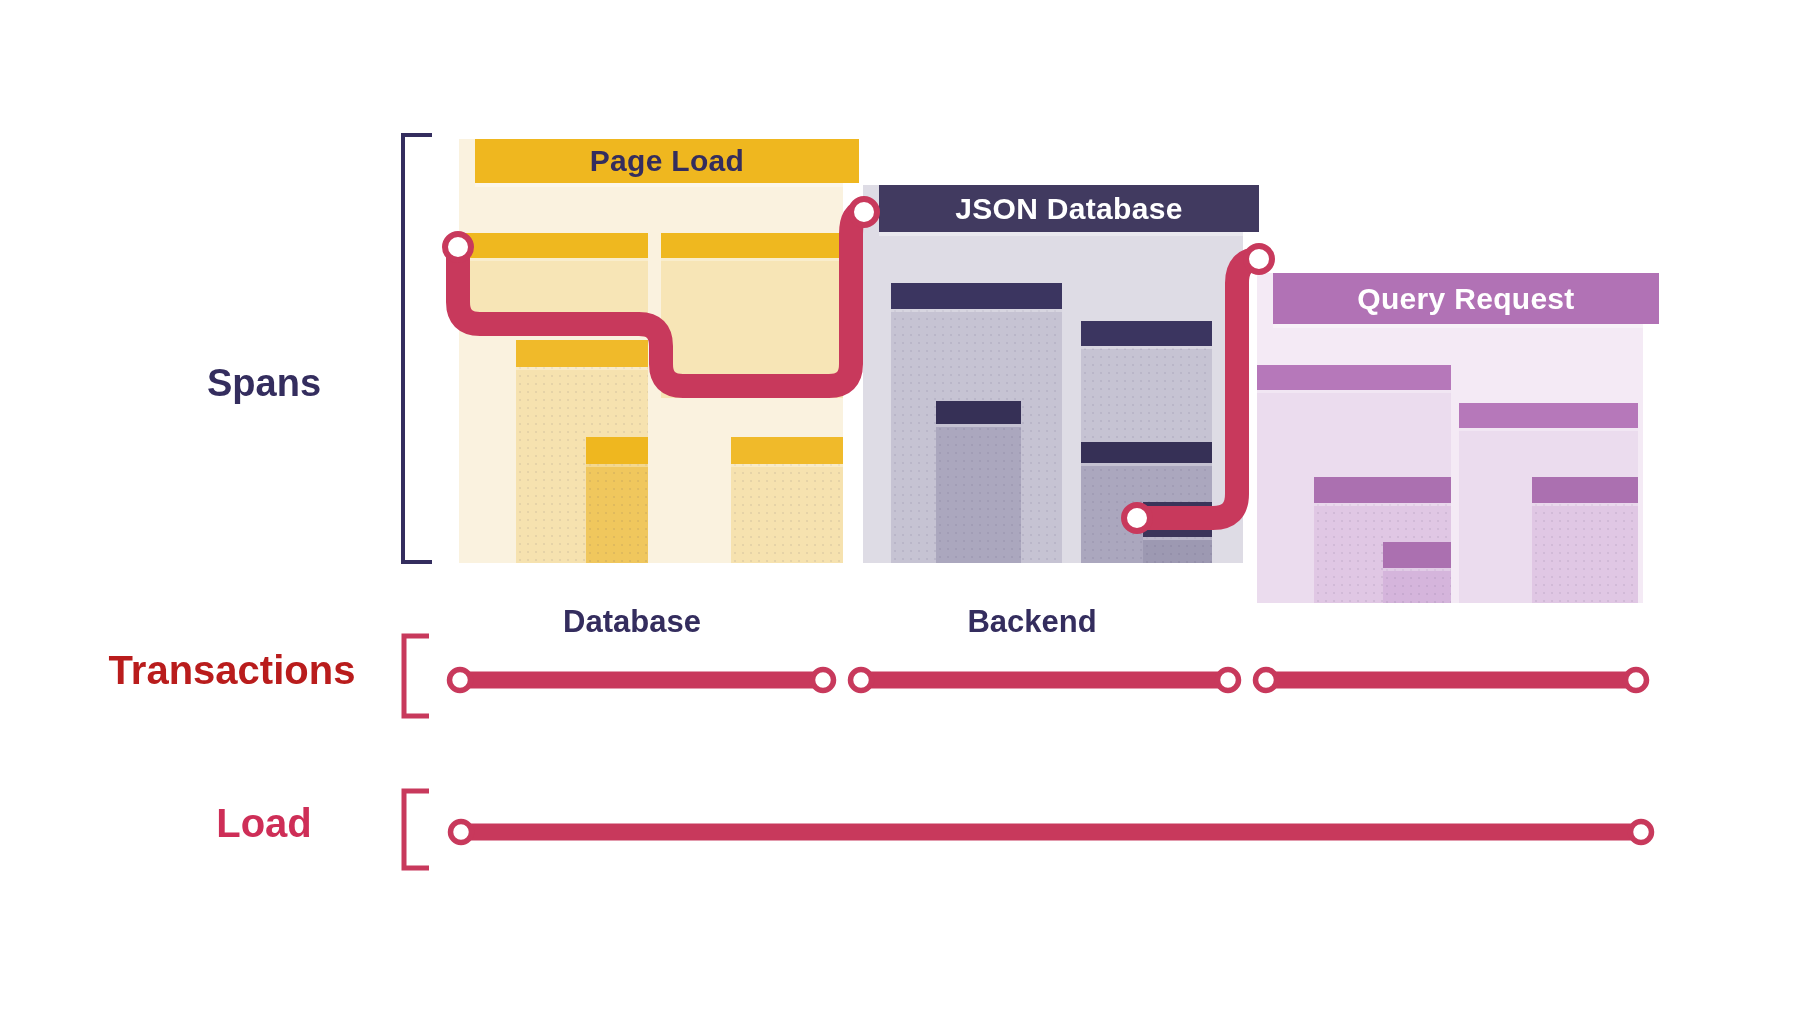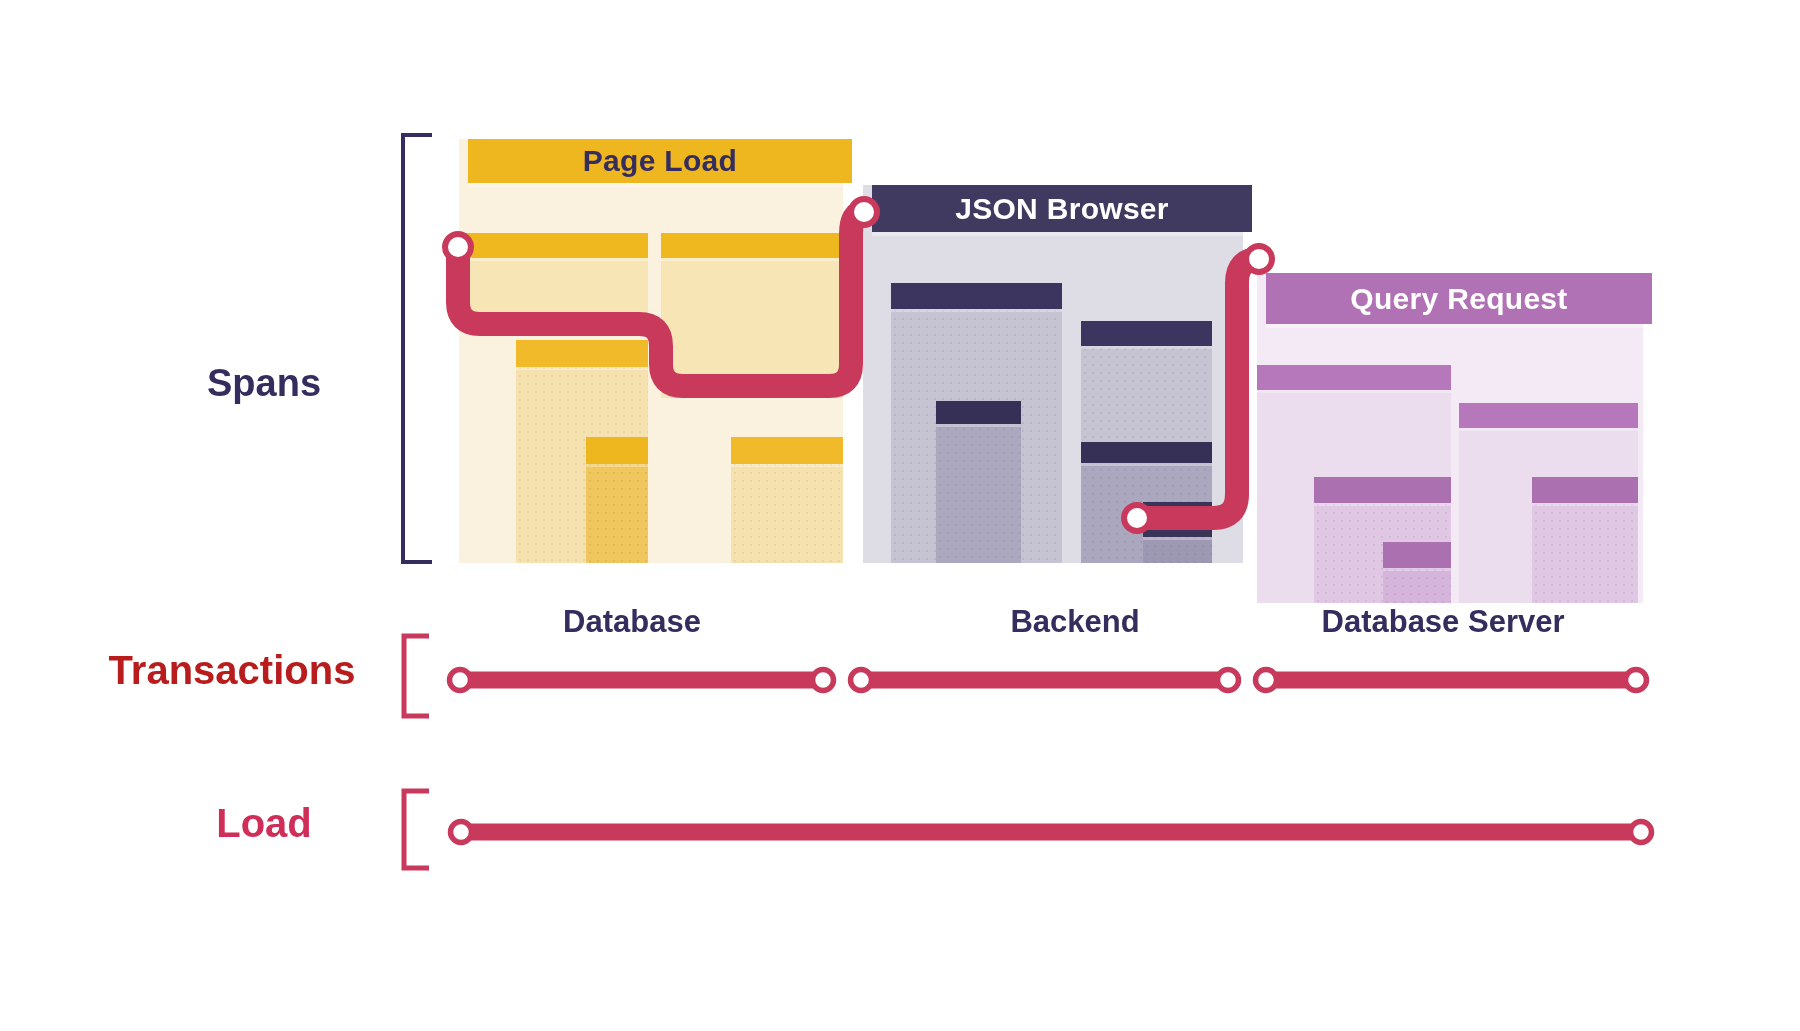--- a/index.html
+++ b/index.html
@@ -1,21 +1,21 @@
 <!DOCTYPE html>
 <html><head>
 <meta charset="utf-8">
 <style>
   html,body{margin:0;padding:0;background:#ffffff;}
   .stage{position:relative;width:1800px;height:1031px;background:#ffffff;overflow:hidden;
          font-family:"Liberation Sans",sans-serif;}
 
   
   .panel{position:absolute;}
-  .panel-header{position:absolute;top:0;left:9px;width:100%;
+  .panel-header{position:absolute;top:0;left:16px;width:100%;
     display:flex;align-items:center;justify-content:center;
     font-weight:700;font-size:30px;letter-spacing:0.3px;
     box-shadow:0 4px 0 0 rgba(255,255,255,0.35);}
   .bar{position:absolute;}
   .bar-head{position:absolute;top:0;left:0;width:100%;
     box-shadow:0 3px 0 0 rgba(255,255,255,0.30);}
   .bar.tex{background-image:radial-gradient(rgba(58,52,90,0.09) 1.1px, transparent 1.3px);
     background-size:8px 8px;}
 
   
@@ -57,21 +57,21 @@
       </div>
       <div class="bar tex" style="left: 272px; top: 298px; width: 112px; height: 126px; background-color: rgb(246, 226, 175);">
         <div class="bar-head" style="height: 27px; background-color: rgb(240, 186, 42);"></div>
       </div>
       <div class="bar tex" style="left: 127px; top: 298px; width: 62px; height: 126px; background-color: rgb(240, 199, 93);">
         <div class="bar-head" style="height: 27px; background-color: rgb(239, 183, 31);"></div>
       </div>
     </div>
   <div class="panel" style="left: 863px; top: 185px; width: 380px; height: 378px; background-color: rgb(222, 220, 229);">
     <div class="panel-header" style="height: 47px; background-color: rgb(65, 58, 96); color: rgb(255, 255, 255);">
-      <span>JSON Browser</span>
+      <span>JSON Database</span>
     </div>
   <div class="bar tex" style="left: 28px; top: 98px; width: 171px; height: 280px; background-color: rgb(198, 195, 211);">
         <div class="bar-head" style="height: 26px; background-color: rgb(59, 53, 96);"></div>
       </div>
       <div class="bar tex" style="left: 218px; top: 136px; width: 131px; height: 121px; background-color: rgb(198, 195, 211);">
         <div class="bar-head" style="height: 25px; background-color: rgb(59, 53, 96);"></div>
       </div>
       <div class="bar tex" style="left: 218px; top: 257px; width: 131px; height: 121px; background-color: rgb(171, 167, 190);">
         <div class="bar-head" style="height: 21px; background-color: rgb(54, 48, 86);"></div>
       </div>
@@ -97,22 +97,21 @@
       </div>
       <div class="bar tex" style="left: 275px; top: 204px; width: 106px; height: 126px; background-color: rgb(224, 199, 228);">
         <div class="bar-head" style="height: 26px; background-color: rgb(171, 112, 176);"></div>
       </div>
       <div class="bar tex" style="left: 126px; top: 269px; width: 68px; height: 61px; background-color: rgb(213, 181, 220);">
         <div class="bar-head" style="height: 26px; background-color: rgb(171, 112, 176);"></div>
       </div>
     </div>
 
   <div class="caption" style="left: 632px;">Database</div>
-  <div class="caption" style="left: 1075px;">Backend</div>
-  <div class="caption" style="left: 1443px;">Database Server</div>
+  <div class="caption" style="left: 1032px;">Backend</div>
 
   <div class="side-label" id="label-spans">Spans</div>
   <div class="side-label" id="label-transactions">Transactions</div>
   <div class="side-label" id="label-trace">Load</div>
 
   <svg class="overlay" width="1800" height="1031" viewBox="0 0 1800 1031">
 
     <path class="bracket-navy" d="M 432 135 L 403 135 L 403 562 L 432 562"></path>
     <path class="bracket-red" d="M 429 636 L 404 636 L 404 716 L 429 716"></path>
     <path class="bracket-red" d="M 429 791 L 404 791 L 404 868 L 429 868"></path>

